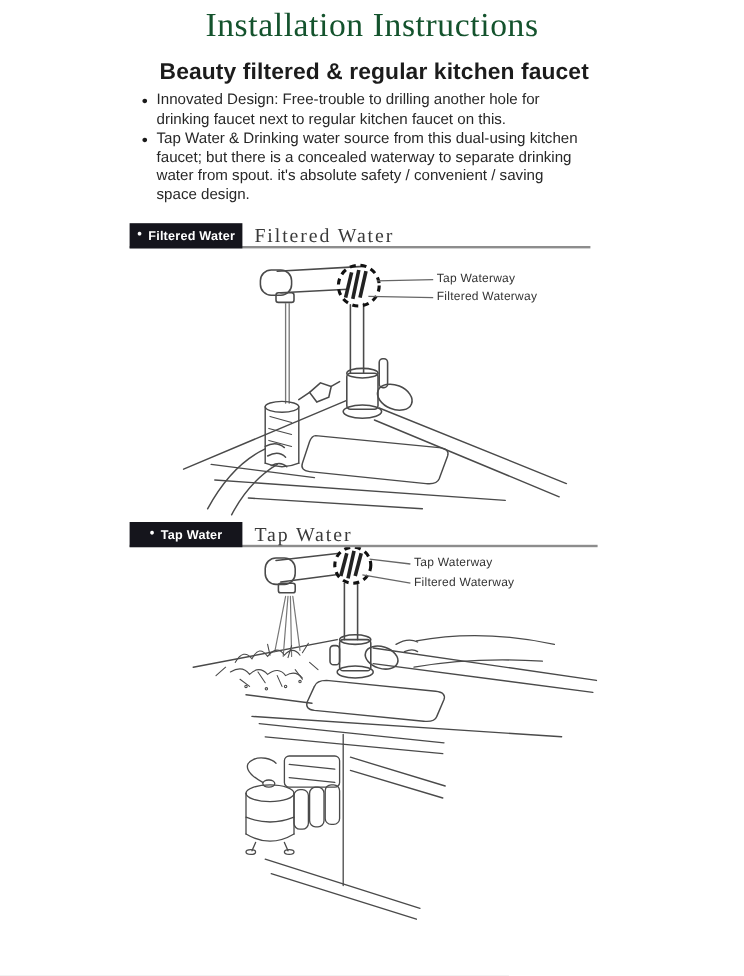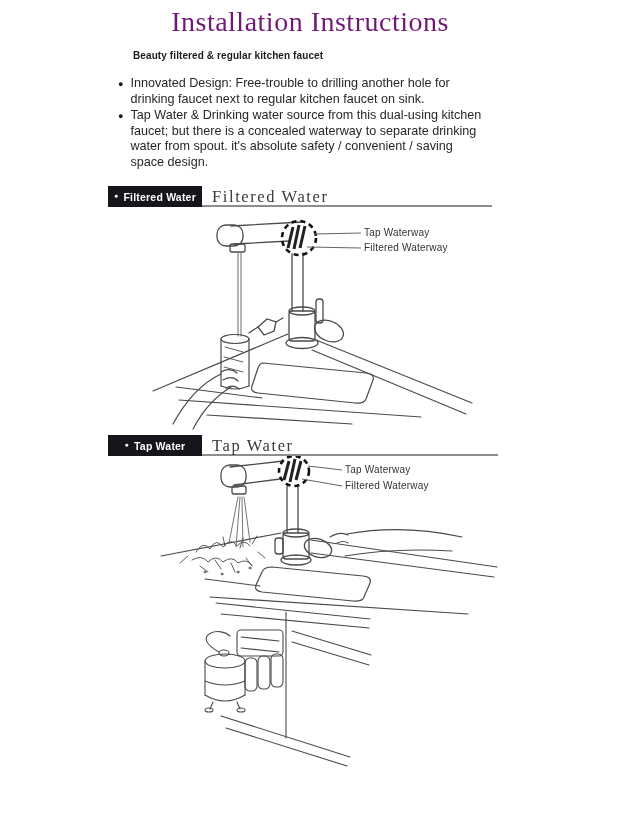--- a/index.html
+++ b/index.html
@@ -4,25 +4,25 @@
 <style>
   html,body{margin:0;padding:0;background:#e8e8e8;}
   .page{
     position:relative;width:620px;height:813px;background:#ffffff;
     font-family:"Liberation Sans", sans-serif;color:#262626;overflow:hidden;
     margin:0 auto;
   }
   .title{
     position:absolute;top:6px;left:0;width:620px;text-align:center;
     font-family:"Liberation Serif", serif;font-weight:400;font-size:28px;
-    letter-spacing:.5px;color:#701a75;margin:0;
+    letter-spacing:.5px;color:#14532d;margin:0;
   }
   .subtitle{
     position:absolute;top:50px;left:133px;margin:0;
-    font-size:10px;font-weight:bold;color:#1c1c1c;letter-spacing:.1px;
+    font-size:19px;font-weight:bold;color:#1c1c1c;letter-spacing:.1px;
   }
   .features{
     position:absolute;top:76px;left:118px;width:366px;margin:0;padding:0;
     list-style:none;font-size:12.6px;line-height:15.6px;color:#272727;
   }
   .features li{display:flex;gap:7px;margin:0 0 1px 0;}
   .features .dot{font-size:9px;line-height:15px;margin-top:1px;color:#1a1a1a;}
   .rule{position:absolute;left:108px;height:2px;background:#8d8d8d;}
   .rule.r1{top:205px;width:384px;}
   .rule.r2{top:454px;width:390px;}
@@ -54,21 +54,21 @@
 <body>
 
 <div class="page">
 
   <h1 class="title">Installation Instructions</h1>
   <h2 class="subtitle">Beauty filtered &amp; regular kitchen faucet</h2>
 
   <ul class="features">
     <li>
       <span class="dot">●</span>
-      <span>Innovated Design: Free-trouble to drilling another hole for drinking faucet next to regular kitchen faucet on sink.</span>
+      <span>Innovated Design: Free-trouble to drilling another hole for drinking faucet next to regular kitchen faucet on this.</span>
     </li>
     <li>
       <span class="dot">●</span>
       <span>Tap Water &amp; Drinking water source from this dual-using kitchen faucet; but there is a concealed waterway to separate drinking water from spout. it's absolute safety / convenient / saving space design.</span>
     </li>
   </ul>
 
   <div class="rule r1"></div>
   <div class="badge b1">
     <span class="bdot">●</span>

